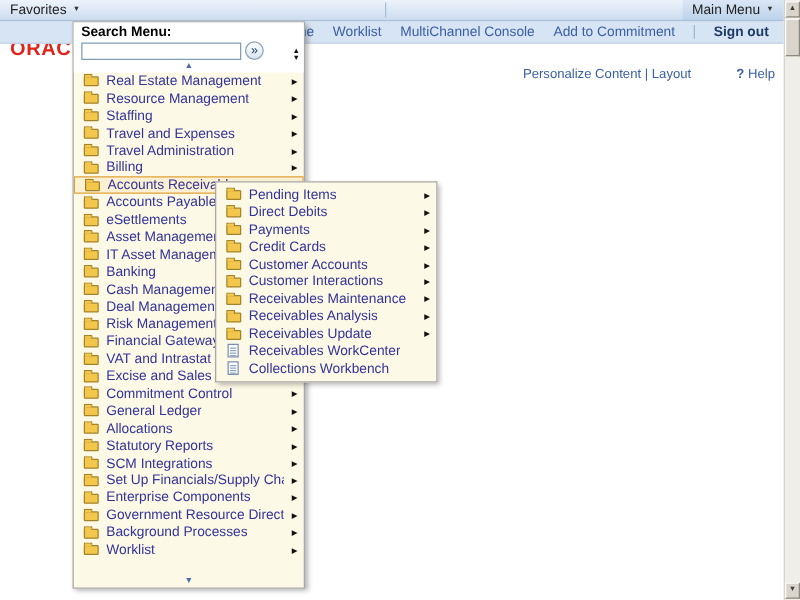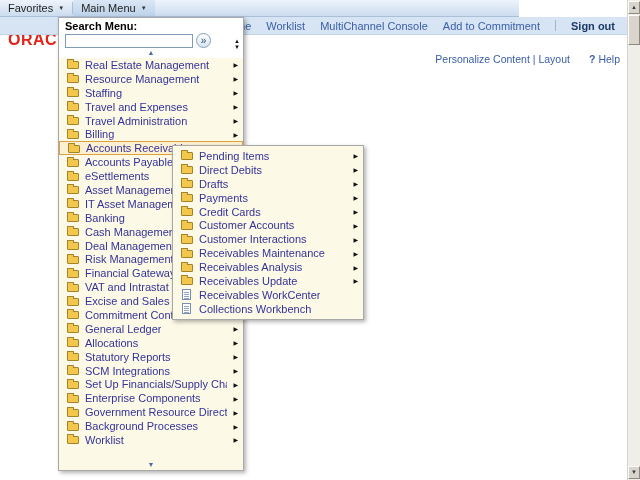--- a/index.html
+++ b/index.html
@@ -3,24 +3,24 @@
 <meta charset="utf-8">
 <style>
   * { box-sizing: border-box; }
   html, body { margin:0; padding:0; }
   body {
     width:640px; height:480px; position:relative; overflow:hidden;
     font-family:"Liberation Sans", sans-serif; background:#fff;
   }
   
   .topbar {
-    position:absolute; top:0; left:0; width:519px; height:17px; z-index:5;
+    position:absolute; top:0; left:0; width:627px; height:17px; z-index:5;
     background:linear-gradient(#edf3fb,#ccdcef);
     border-bottom:1px solid #aabfd8;
-    display:flex; align-items:stretch; font-size:11px; color:#222;
+    display:flex; align-items:stretch; font-size:11px; color:#222;justify-content:space-between;
   }
   .tb-btn { display:flex; align-items:center; gap:5px; padding:0 8px; cursor:pointer; }
   .tb-btn.open { background:linear-gradient(#dbe7f5,#bcd2ea); }
   .tb-sep { width:1px; background:#a9bed7; margin:2px 0; }
   .caret { font-size:6px; color:#333; line-height:1; }
   
   .linkbar {
     position:absolute; top:17px; left:0; width:627px; height:18px; z-index:2;
     background:#d7e4f3; border-bottom:1px solid #c3d4e8;
     display:flex; align-items:center; justify-content:flex-end; gap:15px;
@@ -30,21 +30,21 @@
   .lb-sep { width:1px; height:11px; background:#9fb4cf; }
   .signout { font-weight:bold; color:var(--signout-navy,#1c3a66); }
   
   .logo {
     position:absolute; top:31px; left:8px; z-index:1;
     font-size:16px; font-weight:bold; letter-spacing:.5px;
     color:var(--logo-red,#e2231a);
   }
   .pers-row {
     position:absolute; top:53px; right:20px; z-index:2;
-    display:flex; gap:19px; align-items:flex-end; font-size:10.5px;
+    display:flex; gap:36px; align-items:flex-end; font-size:10.5px;
   }
   .help-wrap { display:flex; gap:3px; align-items:center; color:var(--link-blue,#3a5ea8); cursor:pointer; }
   .help-q { font-weight:bold; }
   
   .dropdown {
     position:absolute; left:58px; top:17px; width:186px; height:454px; z-index:10;
     background:var(--menu-bg,#fdf9e7); border:1px solid #a8a8a8;
     box-shadow:2px 2px 4px rgba(0,0,0,.3);
     display:flex; flex-direction:column;
   }
@@ -83,21 +83,21 @@
     background:var(--folder-yellow,#f2c74c); border:1px solid #a5832a; border-bottom:none;
     border-radius:1px 1px 0 0;
   }
   .icon.doc { width:9px; height:11px; background:#fff; border:1px solid #7a8fae; position:relative; flex:0 0 auto; margin:0 2px 0 1px; }
   .icon.doc::before {
     content:""; position:absolute; left:1px; right:1px; top:2px; height:1px;
     background:#8fa6c4; box-shadow:0 2px 0 #8fa6c4, 0 4px 0 #8fa6c4, 0 6px 0 #8fa6c4;
   }
   
   .submenu {
-    position:absolute; left:172px; top:145px; width:192px; z-index:20;
+    position:absolute; left:172px; top:145px; width:178px; z-index:20;
     background:var(--menu-bg,#fdf9e7); border:1px solid #a8a8a8;
     box-shadow:2px 2px 4px rgba(0,0,0,.3); padding:3px 0;text-align:right;
   }
   
   .vscrollbar {
     position:absolute; right:0; top:0; width:13px; height:480px; z-index:40;
     background:#f0eee8; border-left:1px solid #d6d3cb;
   }
   .sb-btn {
     position:absolute; left:0; width:12px; height:13px; background:#d9d5cc;
@@ -314,25 +314,20 @@
     <span class="label">Pending Items</span>
     <span class="arrow">▶</span>
   </div>
       <div class="menu-item">
     <span class="icon folder"></span>
     <span class="label">Direct Debits</span>
     <span class="arrow">▶</span>
   </div>
       <div class="menu-item">
     <span class="icon folder"></span>
-    <span class="label">Drafts</span>
-    <span class="arrow">▶</span>
-  </div>
-      <div class="menu-item">
-    <span class="icon folder"></span>
     <span class="label">Payments</span>
     <span class="arrow">▶</span>
   </div>
       <div class="menu-item">
     <span class="icon folder"></span>
     <span class="label">Credit Cards</span>
     <span class="arrow">▶</span>
   </div>
       <div class="menu-item">
     <span class="icon folder"></span>

